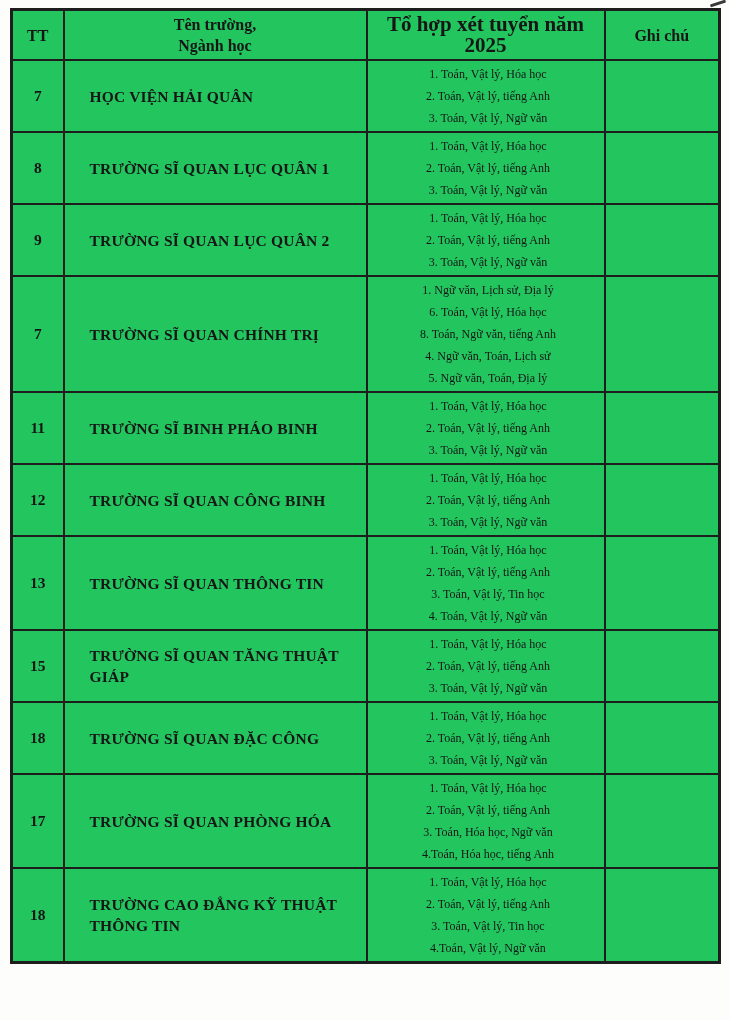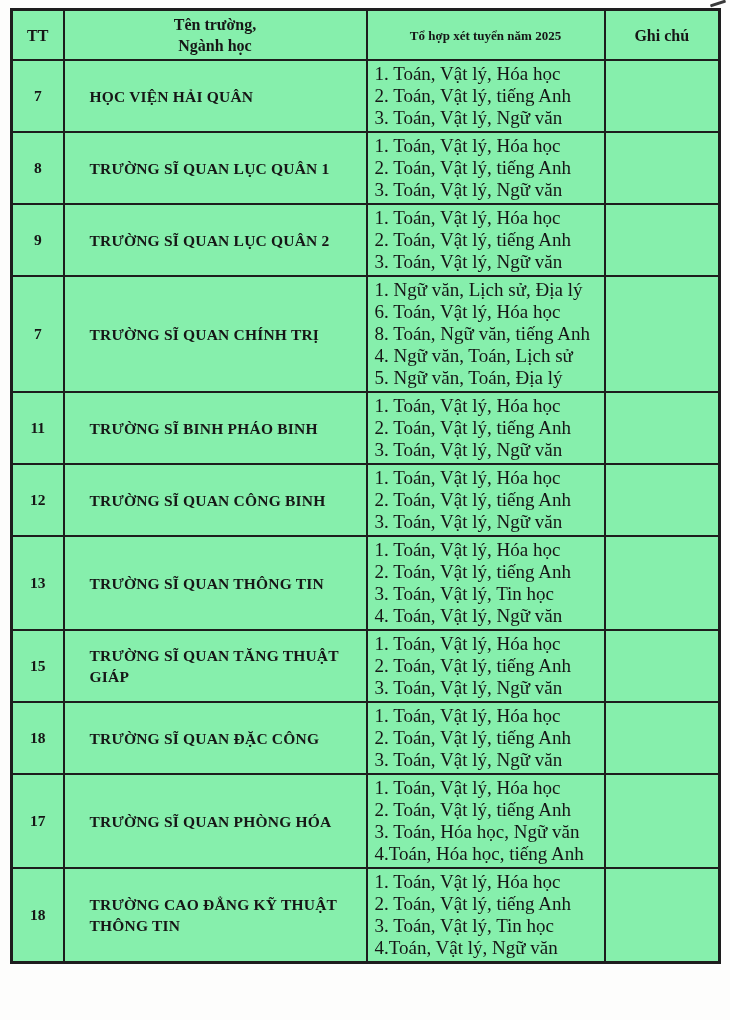--- a/index.html
+++ b/index.html
@@ -24,21 +24,21 @@
     height: 3px;
     background: #3a3a3a;
     transform: rotate(-18deg);
     border-radius: 1px;
   }
   table.doc-table {
     border-collapse: collapse;
     table-layout: fixed;
     width: 708px;
     margin: 8px 10px 0 10px;
-    background: #86efac;
+    background: #22c55e;
   }
   table.doc-table, table.doc-table th, table.doc-table td {
     border: 2px solid #1d1d1d;
   }
   table.doc-table {
     border-width: 3px;
   }
   col.c-tt    { width: 52px;  }
   col.c-name  { width: 303px; }
   col.c-combo { width: 238px; }
@@ -46,41 +46,42 @@
 
   th {
     font-weight: bold;
     font-size: 16px;
     text-align: center;
     vertical-align: middle;
     padding: 3px 2px;
     line-height: 21px;
     white-space: pre-line;
   }
-  th.h-combo { font-size: 13px; }
+  th.h-combo { font-size: 21px; }
 
   td {
     vertical-align: middle;
     padding: 2px 4px;
   }
   td.tt-cell {
     text-align: center;
     font-weight: bold;
     font-size: 15.5px;
   }
   td.name-cell {
     font-weight: bold;
     font-size: 15.5px;
     padding-left: 25px;
     line-height: 21px;
     letter-spacing: 0.2px;
   }
   td.combos-cell {
     padding: 2px 2px 2px 7px;
-    font-size: 19px;
+    font-size: 12px;
+    text-align: center;
   }
   .combo-line {
     line-height: 22px;
     white-space: nowrap;
   }
   td.note-cell {
     font-size: 15px;
   }
 </style>
 </head>

